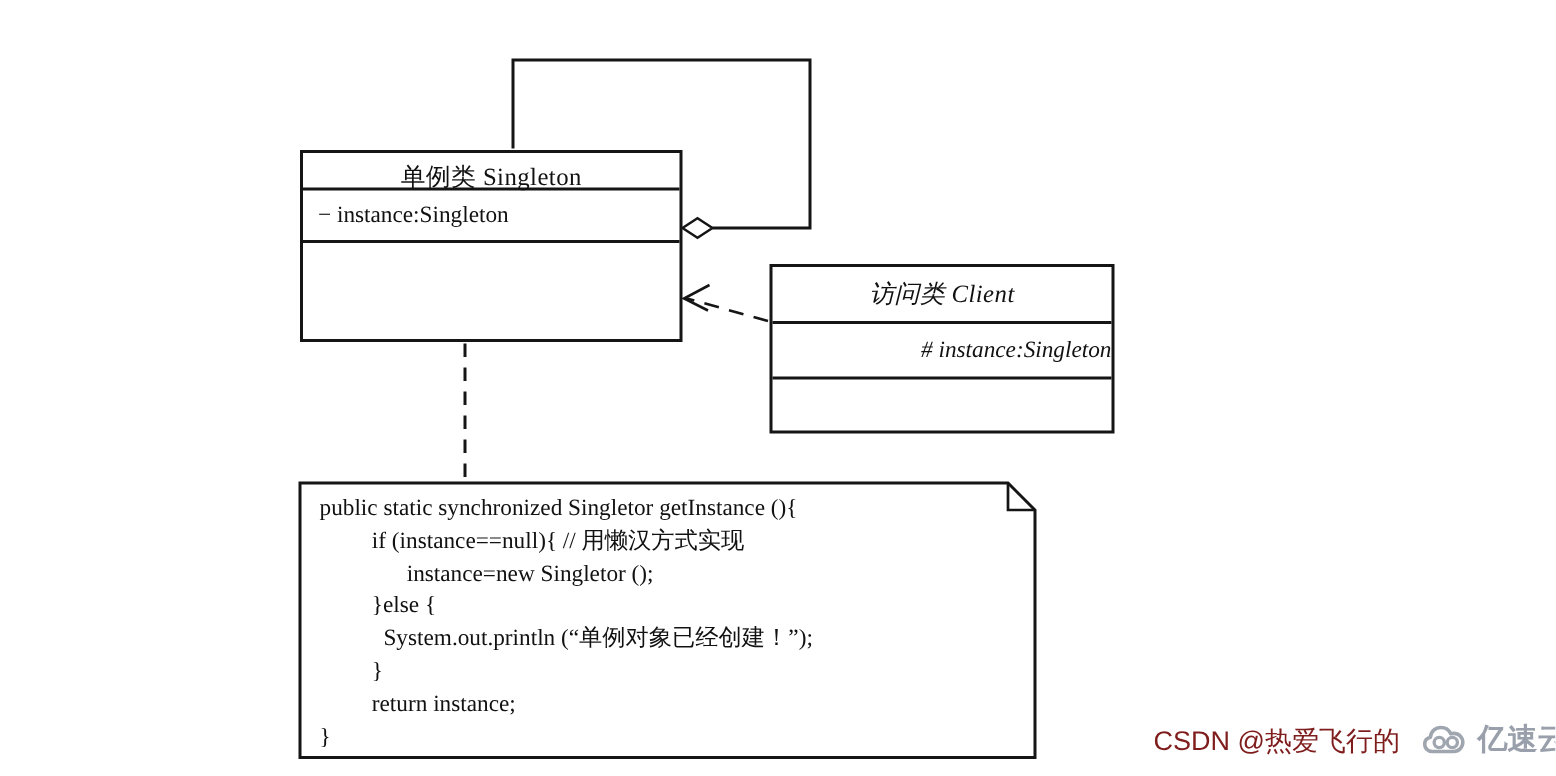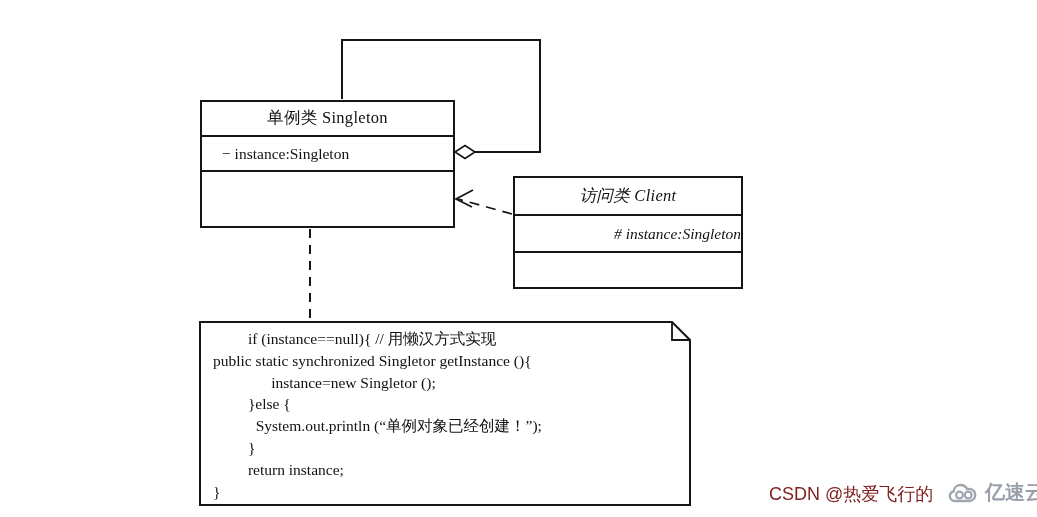--- a/index.html
+++ b/index.html
@@ -19,26 +19,26 @@
     box-sizing:border-box;
     z-index:2;
   }
   #singleton-box{left:200px;top:100px;width:255px;height:128px;}
   #client-box{left:513px;top:176px;width:230px;height:113px;font-style:italic;}
   .uml-title{
     text-align:center;
     font-size:16.5px;
     letter-spacing:.3px;
   }
-  #singleton-box .uml-title{height:33px;line-height:32px;}
+  #singleton-box .uml-title{height:23px;line-height:32px;}
   #client-box .uml-title{height:36px;line-height:35px;}
   .uml-compartment{
     border-top:2px solid #151515;
     box-sizing:border-box;
-    padding-left:20px;
+    padding-left:10px;
     font-size:15.5px;
   }
   #singleton-attrs{height:35px;line-height:33px;}
   #singleton-methods{height:56px;padding-top:5px;line-height:23px;}
   #client-attrs{height:37px;line-height:35px;padding-left:16px;text-align:right;}
   #client-empty{height:36px;}
   
   #overlay{
     position:absolute;left:0;top:0;width:1037px;height:517px;
     z-index:3;pointer-events:none;
@@ -106,22 +106,22 @@
     <polyline points="342,99 342,40 540,40 540,152 475,152" fill="none" stroke="#151515" stroke-width="2"></polyline>
     <polygon points="455,152 465,145.5 475,152 465,158.5" fill="#ffffff" stroke="#151515" stroke-width="1.6"></polygon>
 
     <g>
       <line x1="512" y1="214" x2="458" y2="199" stroke="#151515" stroke-width="1.7" stroke-dasharray="10,7"></line>
       <polyline points="473,190 456,199 472,207" fill="none" stroke="#151515" stroke-width="1.7"></polyline>
     </g>
   </svg>
 
   <div id="note-code">
+    <div class="code-line">public static synchronized Singletor getInstance (){</div>
     <div class="code-line">         if (instance==null){ // 用懒汉方式实现</div>
-    <div class="code-line">public static synchronized Singletor getInstance (){</div>
     <div class="code-line">               instance=new Singletor ();</div>
     <div class="code-line">         }else {</div>
     <div class="code-line">           System.out.println (“单例对象已经创建！”);</div>
     <div class="code-line">         }</div>
     <div class="code-line">         return instance;</div>
     <div class="code-line">}</div>
   </div>
 
   <div id="watermark-csdn">CSDN @热爱飞行的</div>
   <div id="watermark-logo">

